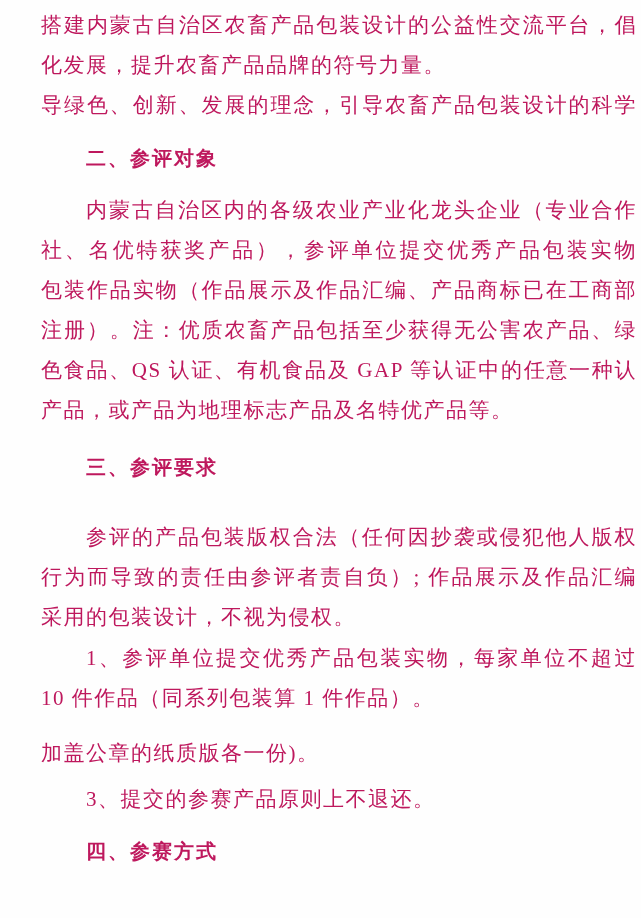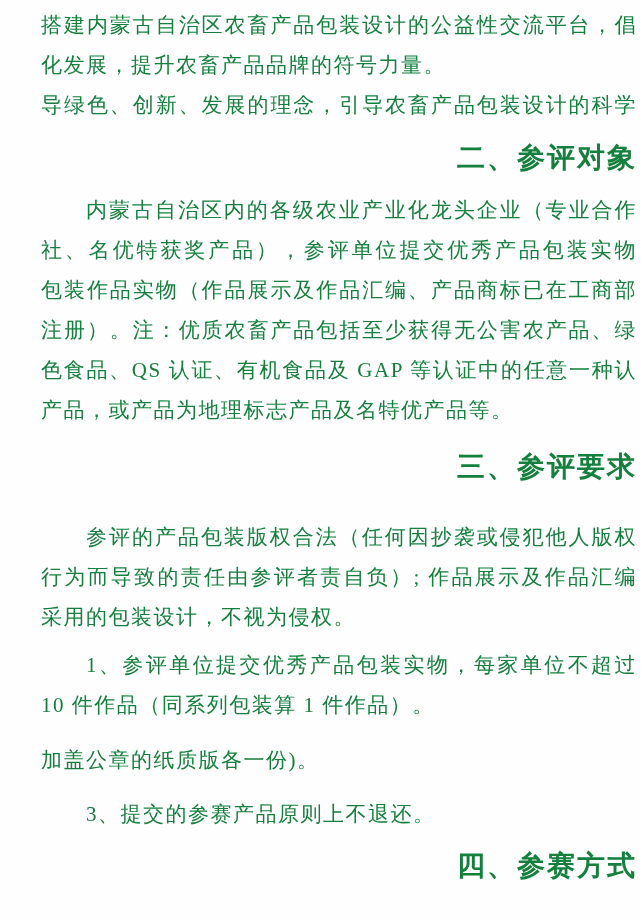--- a/index.html
+++ b/index.html
@@ -6,21 +6,21 @@
     margin: 0;
     padding: 0;
     background: #ffffff;
   }
   .page {
     position: relative;
     width: 641px;
     height: 918px;
     box-sizing: border-box;
     background: #fefefe;
-    color: #15803d;
+    color: #be185d;
     font-family: "Liberation Serif", "DejaVu Serif", serif;
     font-size: 21px;
     padding: 5px 4px 0 41px;
     overflow: hidden;
   }
   .para { margin: 0; }
   .line {
     height: 40px;
     line-height: 40px;
     letter-spacing: 1.5px;
@@ -37,31 +37,31 @@
     text-align: left;
     text-align-last: left;
   }
   
   .ind { text-indent: 45px; }
   .heading {
     height: 40px;
     line-height: 40px;
     margin-left: 45px;
     font-weight: 700;
-    font-size: 28px;
+    font-size: 20px;
     letter-spacing: 2px;
-    text-align: right;
+    text-align: left;
   }
   #h2 { margin-top: 13px; }
   #p-objects { margin-top: 12px; }
   #h3 { margin-top: 17px; }
   #p-requirements { margin-top: 30px; }
-  #item-1 { margin-top: 8px; }
+  #item-1 { margin-top: 1px; }
   #item-2 { margin-top: 15px; }
-  #item-3 { margin-top: 14px; }
+  #item-3 { margin-top: 6px; }
   #h4 { margin-top: 12px; }
 </style>
 </head>
 <body>
 
 <div class="page">
 
   <div class="para" id="p-intro">
     <div class="line just">搭建内蒙古自治区农畜产品包装设计的公益性交流平台，倡</div>
     <div class="line end">化发展，提升农畜产品品牌的符号力量。</div>

